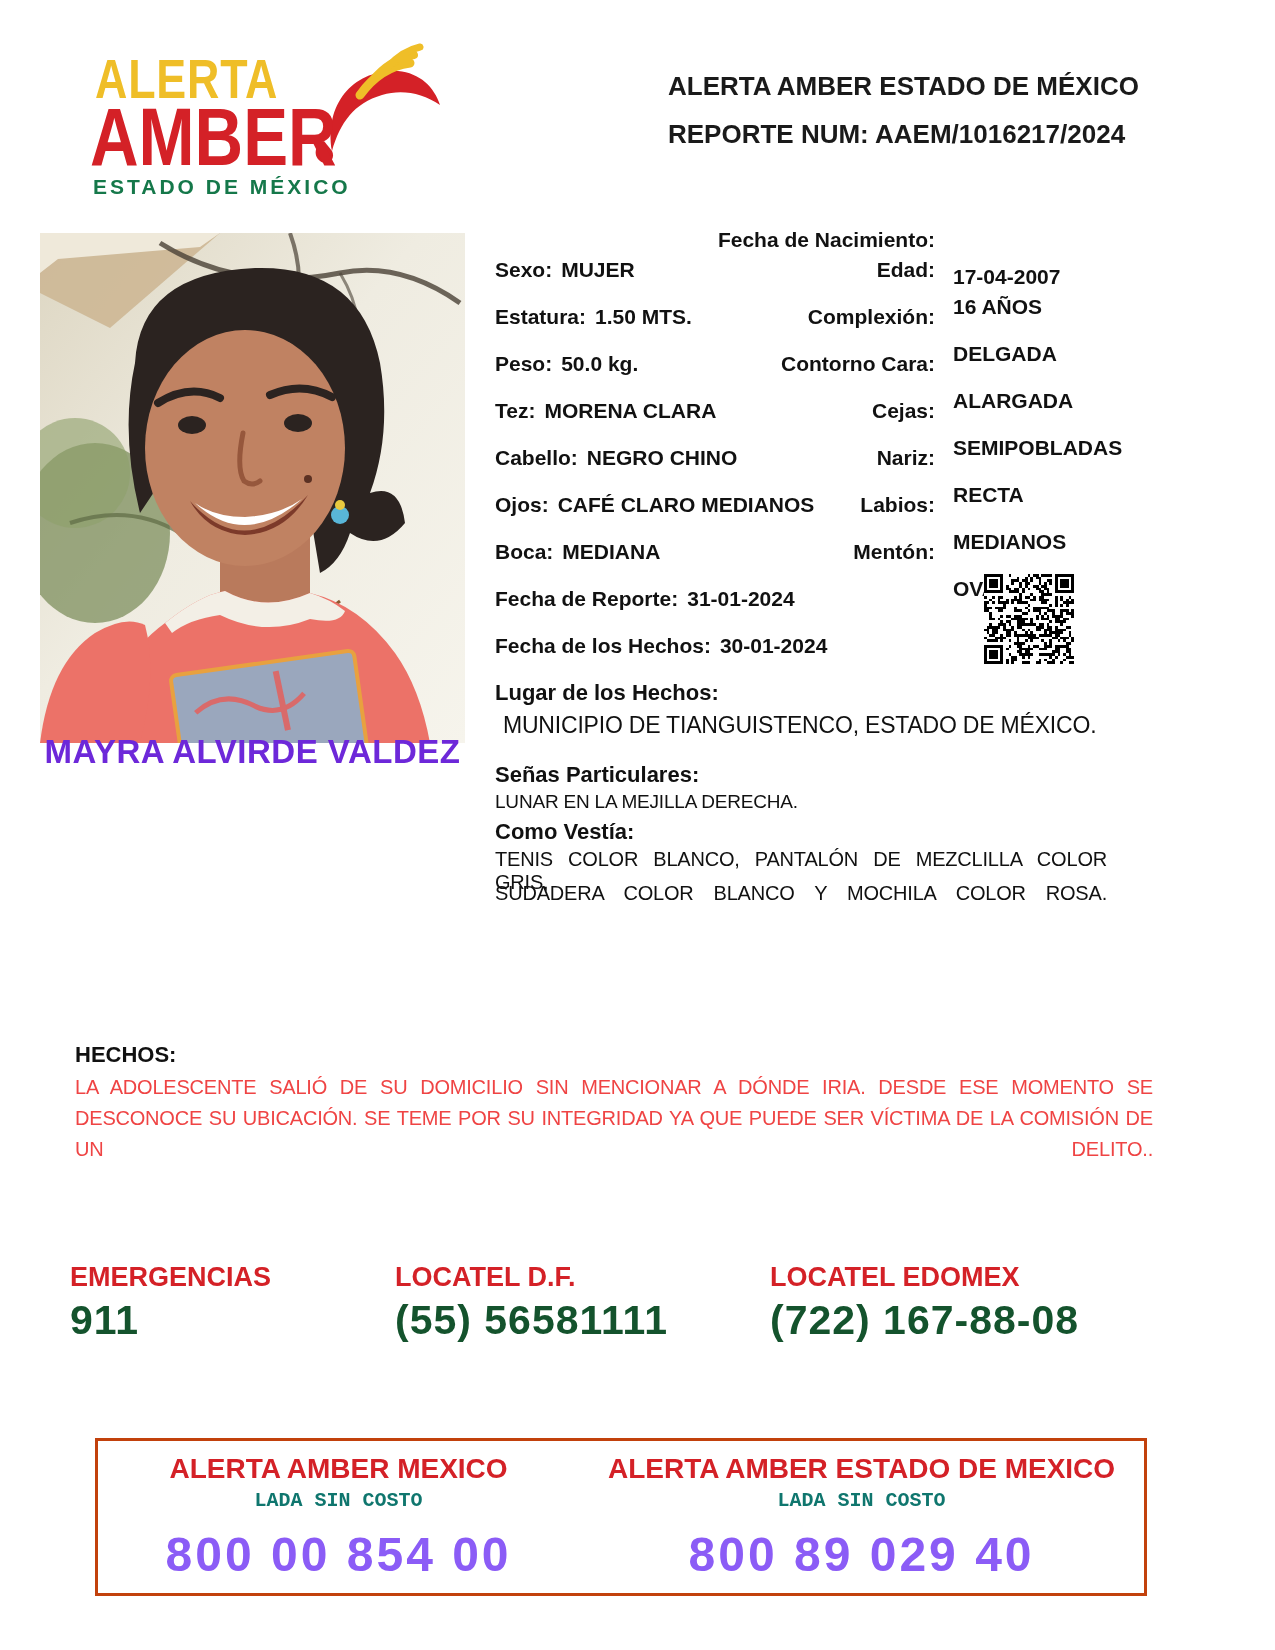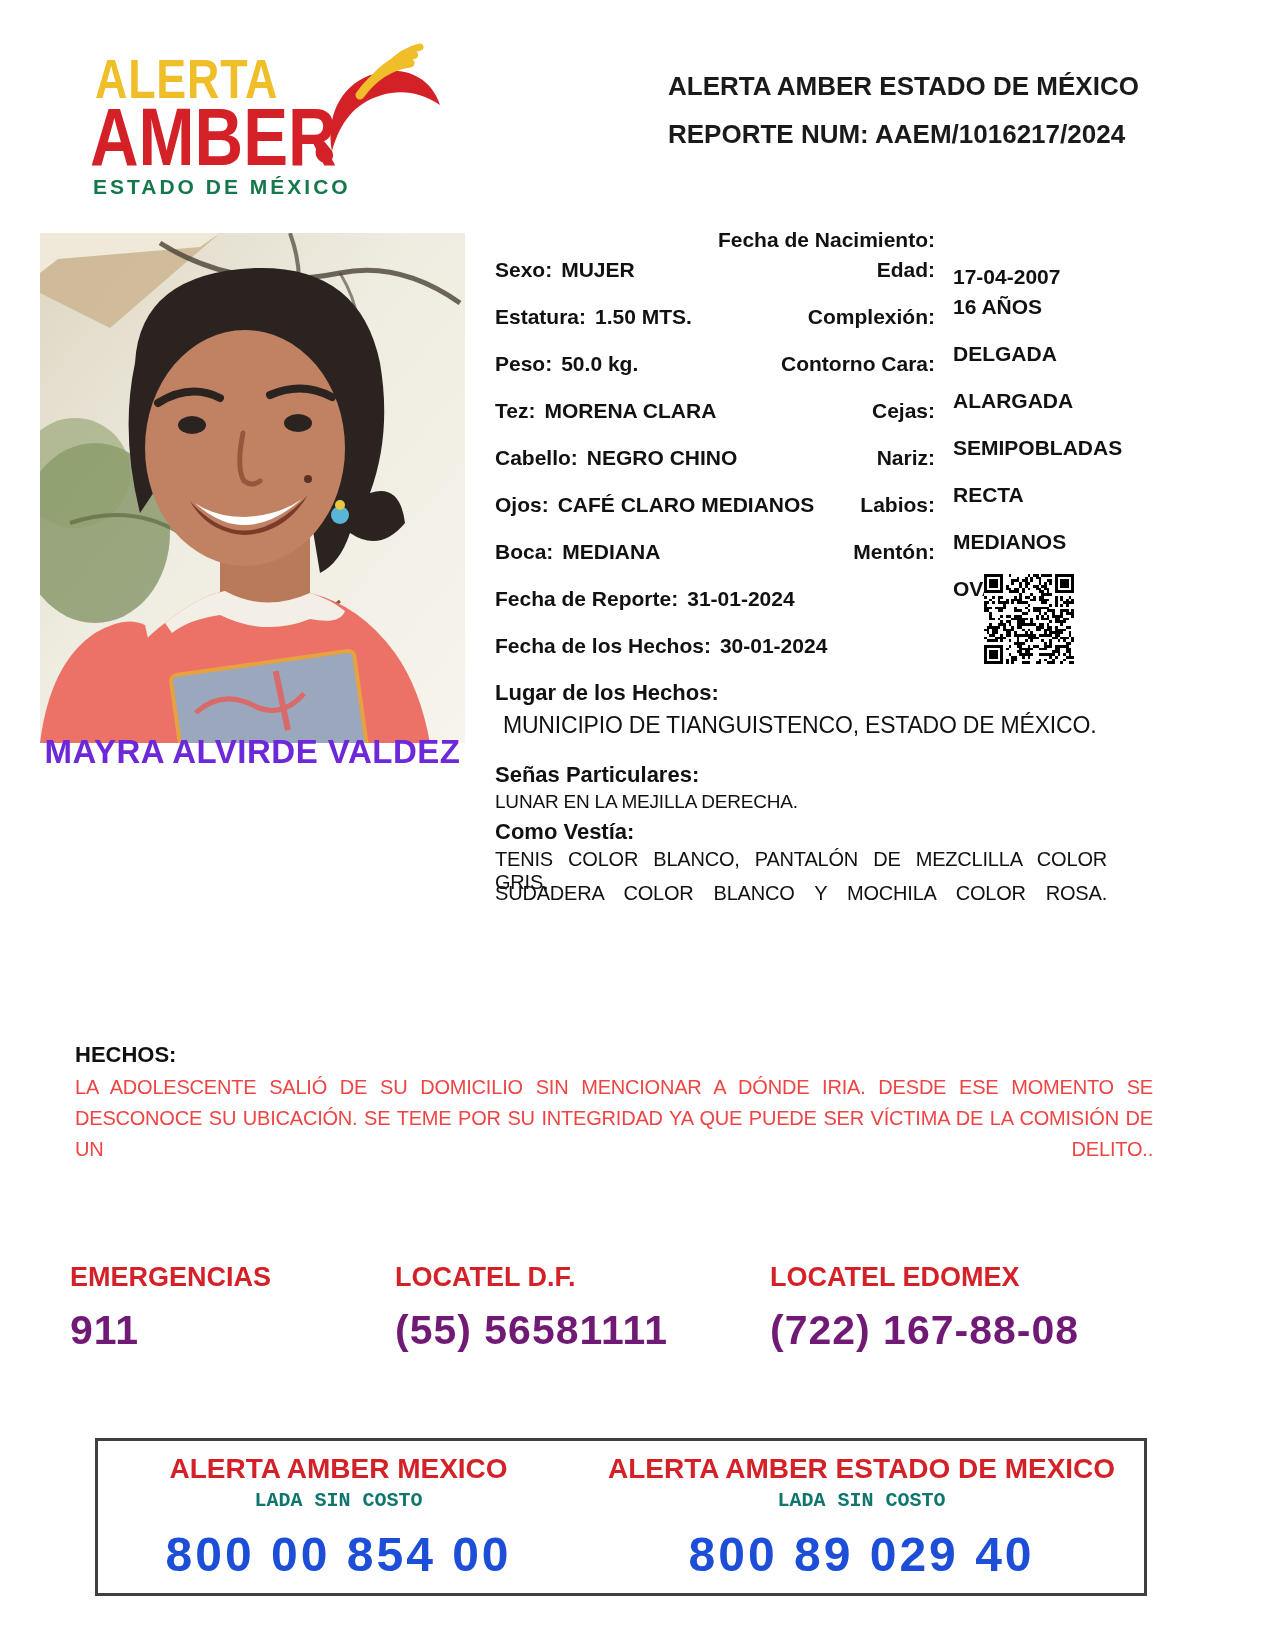--- a/index.html
+++ b/index.html
@@ -60,33 +60,33 @@
   .hechos-text { font-size:20px; font-weight:normal; color:#ef4444; line-height:31px;
                  letter-spacing:-0.2px; text-align:justify; text-align-last:justify; }
 
   
   .contacts { position:absolute; left:0; top:1262px; width:1275px; height:110px; }
   .contact-col { position:absolute; text-align:left; }
   .contact-col.c1 { left:70px;  width:280px; }
   .contact-col.c2 { left:395px; width:340px; }
   .contact-col.c3 { left:770px; width:370px; }
   .contact-label { color:#D42127; font-size:27px; font-weight:bold; letter-spacing:0px; }
-  .contact-number { color:#701a75; font-size:41px; font-weight:bold; margin-top:14px; letter-spacing:1px; }
+  .contact-number { color:#14532d; font-size:41px; font-weight:bold; margin-top:4px; letter-spacing:1px; }
 
   
   .footer-box {
     position:absolute; left:95px; top:1438px; width:1052px; height:158px;
-    border:3px solid #404040; background:#fff; display:flex;
+    border:3px solid #c2410c; background:#fff; display:flex;
   }
   .footer-col { flex:1; text-align:center; padding-top:12px; }
   .footer-col.left  { flex:0 0 46%; }
   .footer-col.right { flex:0 0 54%; }
   .footer-title { color:#D42127; font-size:28px; font-weight:bold; line-height:32px; }
   .footer-sub   { color:#0f766e;    font-size:20px; font-weight:bold; line-height:32px;font-family:Liberation Mono, monospace; }
-  .footer-num   { color:#1d4ed8; font-size:48px; font-weight:bold; letter-spacing:3px; margin-top:10px; }
+  .footer-num   { color:#8b5cf6; font-size:48px; font-weight:bold; letter-spacing:3px; margin-top:10px; }
 </style>
 </head>
 <body>
 
 <div class="page">
 
   <div class="logo">
     <svg class="logo-swoosh" viewBox="0 0 140 130" aria-hidden="true">
       <path d="M30 108 C 22 60, 52 26, 96 28 C 118 30, 132 44, 138 62
                C 120 50, 100 46, 80 52 C 52 60, 38 80, 30 108 Z" fill="#D42127"></path>

